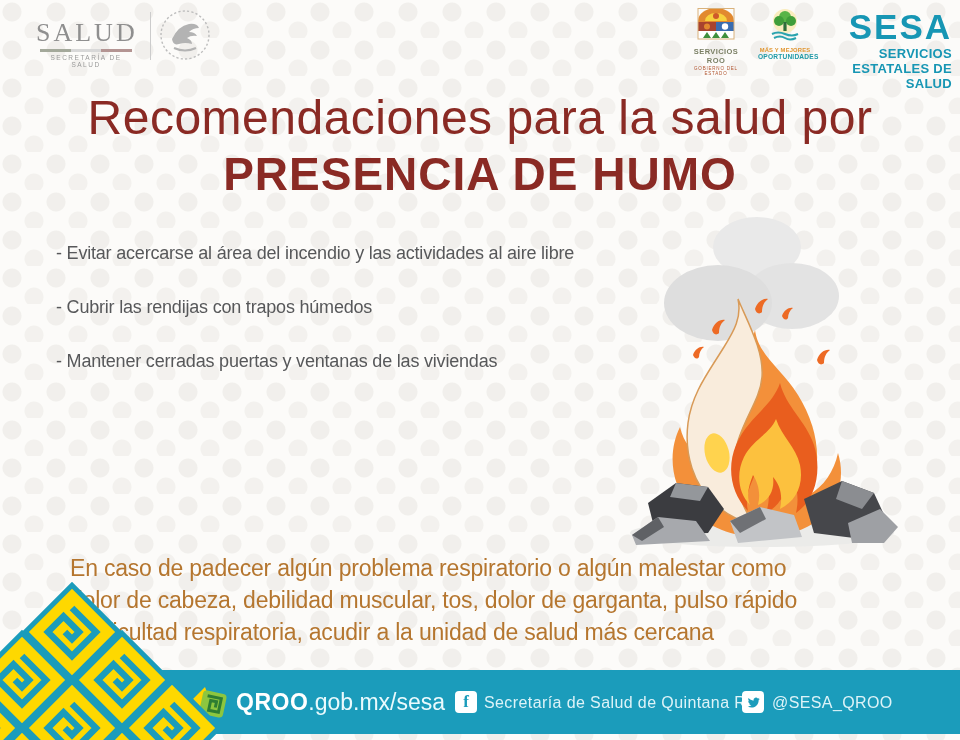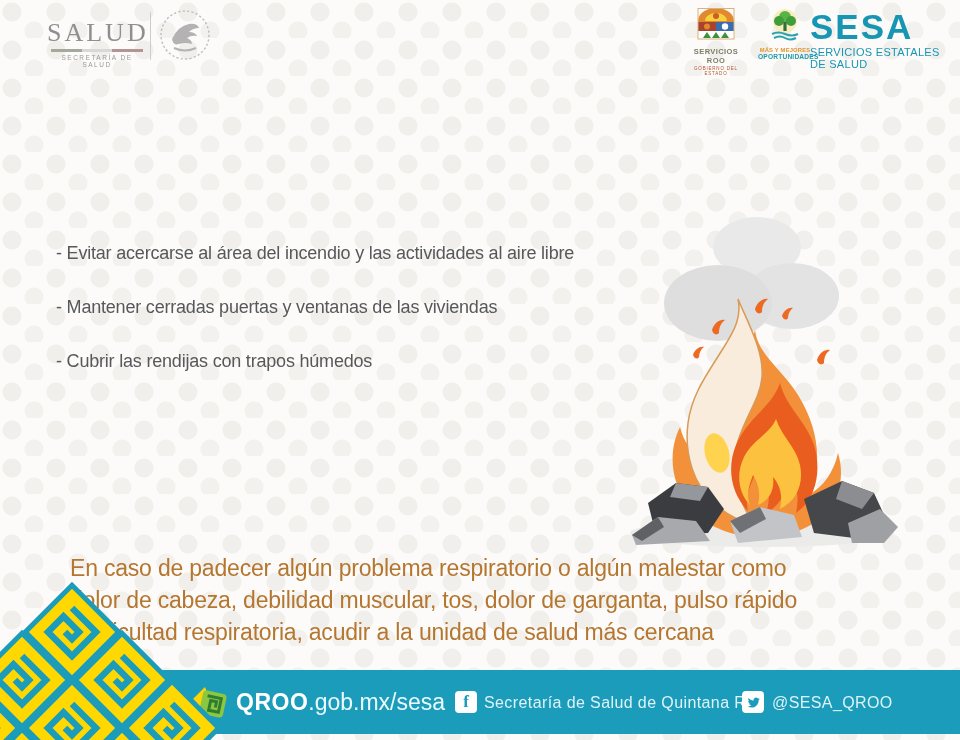--- a/index.html
+++ b/index.html
@@ -6,39 +6,39 @@
   .page{
     position:relative; width:960px; height:740px; overflow:hidden;
     font-family:"Liberation Sans", sans-serif;
     background-color:#fcfbf9;
     background-image:
       radial-gradient(circle at 12px 12px, #f1efec 9px, rgba(0,0,0,0) 10px),
       radial-gradient(circle at 34px 31px, #f3f1ee 9px, rgba(0,0,0,0) 10px);
     background-size:44px 38px;
   }
   
-  .salud-logo{position:absolute;left:47px;top:18px;width:100px;text-align:center;}
+  .salud-logo{position:absolute;left:36px;top:18px;width:100px;text-align:center;}
   .salud-title{font-family:"Liberation Serif",serif;font-size:26px;color:#8f8f8f;letter-spacing:3px;}
   .salud-bar{display:flex;height:3px;margin:1px 4px 2px 4px;}
   .salud-bar span{flex:1;}
   .salud-bar .g{background:#a4a99b;}
   .salud-bar .w{background:#d8d8d8;}
   .salud-bar .r{background:#b49593;}
   .salud-subtitle{font-size:6.5px;color:#9a9a9a;letter-spacing:1.5px;}
   .hdr-divider{position:absolute;left:150px;top:12px;width:1px;height:48px;background:#cccccc;}
   .eagle{position:absolute;left:158px;top:8px;}
   .qr-logo{position:absolute;left:684px;top:6px;width:64px;text-align:center;}
   .qr-title{font-size:7.5px;font-weight:bold;color:#7a7f64;letter-spacing:.4px;margin-top:1px;}
   .qr-subtitle{font-size:4.5px;color:#b0542f;letter-spacing:.8px;margin-top:1px;}
   .tree-logo{position:absolute;left:758px;top:8px;width:54px;text-align:center;}
   .tree-l1{font-size:5.8px;font-weight:bold;color:#e0952f;letter-spacing:.2px;margin-top:1px;}
   .tree-l2{font-size:6.6px;font-weight:bold;color:#1f9aa8;letter-spacing:.2px;}
-  .sesa-logo{position:absolute;left:810px;top:10px;width:142px;text-align:left;}
+  .sesa-logo{position:absolute;left:810px;top:10px;width:142px;text-align:right;}
   .sesa-title{font-size:35px;font-weight:800;color:#1796b4;letter-spacing:2px;line-height:34px;}
-  .sesa-subtitle{font-size:11px;font-weight:normal;color:#1796b4;letter-spacing:.3px;margin-top:2px;}
+  .sesa-subtitle{font-size:13px;font-weight:bold;color:#1796b4;letter-spacing:.3px;margin-top:2px;}
   
   .main-title{position:absolute;top:90px;left:0;width:100%;text-align:center;color:#8a2a24;}
   .title-l1{font-size:48px;font-weight:500;letter-spacing:.5px;line-height:56px;}
   .title-l2{font-size:46px;font-weight:800;letter-spacing:1px;line-height:52px;margin-top:2px;}
   
   .rec-list{position:absolute;left:56px;top:238px;width:575px;color:#57585a;}
   .rec-item{font-size:18px;letter-spacing:-.2px;line-height:30px;margin-bottom:24px;white-space:pre-line;}
   
   .warning{position:absolute;left:70px;top:552px;width:820px;
     color:#b5762f;font-size:23px;font-weight:500;line-height:32px;letter-spacing:-.2px;white-space:pre-line;}
@@ -112,25 +112,29 @@
     </svg>
     <div class="tree-l1">MÁS Y MEJORES</div>
     <div class="tree-l2">OPORTUNIDADES</div>
   </div>
 
   <div class="sesa-logo">
     <div class="sesa-title">SESA</div>
     <div class="sesa-subtitle">SERVICIOS ESTATALES DE SALUD</div>
   </div>
 
+  <div class="main-title">
+    <div class="title-l1">Recomendaciones para la salud por</div>
+    <div class="title-l2">PRESENCIA DE HUMO</div>
+  </div>
 
   <div class="rec-list">
     <div class="rec-item">- Evitar acercarse al área del incendio y las actividades al aire libre</div>
+    <div class="rec-item">- Cubrir las rendijas con trapos húmedos</div>
     <div class="rec-item">- Mantener cerradas puertas y ventanas de las viviendas</div>
-    <div class="rec-item">- Cubrir las rendijas con trapos húmedos</div>
   </div>
 
   <svg class="fire" width="300" height="348" viewBox="0 0 300 348">
     <g>
       <ellipse cx="145" cy="44" rx="44" ry="30" fill="#e9e9e9"></ellipse>
       <ellipse cx="180" cy="93" rx="47" ry="33" fill="#e3e3e3"></ellipse>
       <ellipse cx="106" cy="100" rx="54" ry="38" fill="#dedede"></ellipse>
     </g>
     <g fill="#ed6a24">
       <path d="M143 106 C145 99 151 95 156 96 C152 99 150 103 150 109 C147 112 144 110 143 106 Z"></path>

